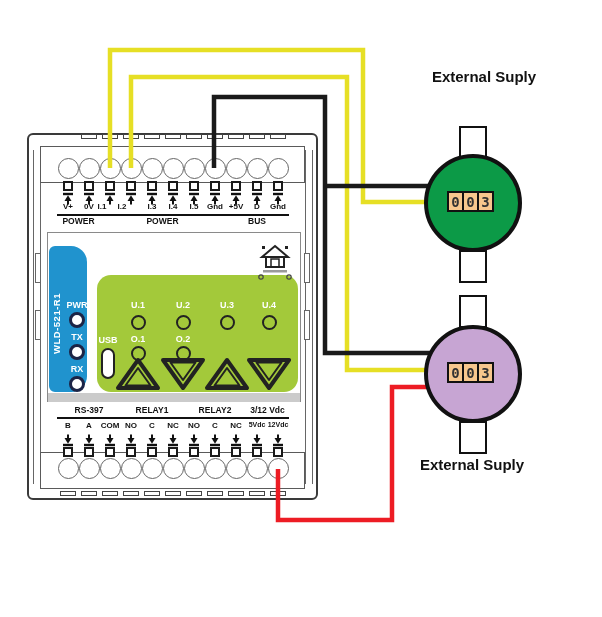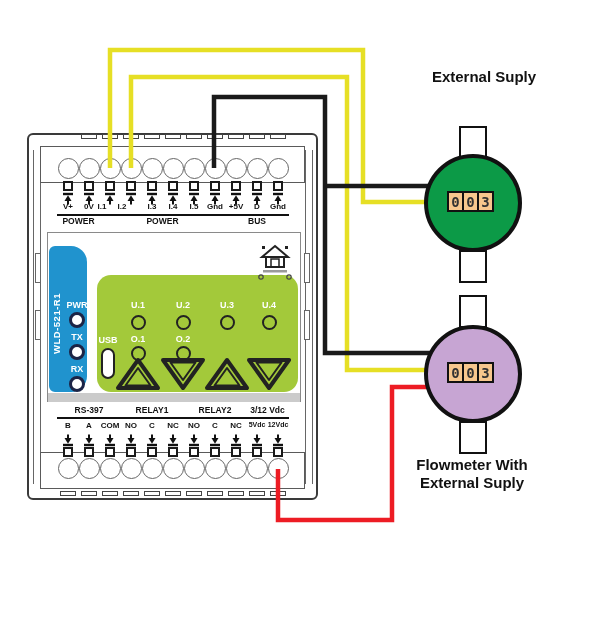--- a/index.html
+++ b/index.html
@@ -355,17 +355,16 @@
   <div class="counter" id="counter-bottom" style="left:447px;top:362px;">
       <div class="digit" style="background: rgb(247, 199, 141);">0</div>
       <div class="digit" style="background: rgb(247, 199, 141);">0</div>
       <div class="digit" style="background: rgb(247, 199, 141);">3</div>
     </div>
 
   <div class="fm-title" style="left:374px;top:68px;">
     <div>External Suply</div>
   </div>
   <div class="fm-title" style="left:362px;top:456px;">
-    <div>Flowmeter With</div>
     <div>External Suply</div>
   </div>
 
 </div>
 
 </body></html>

